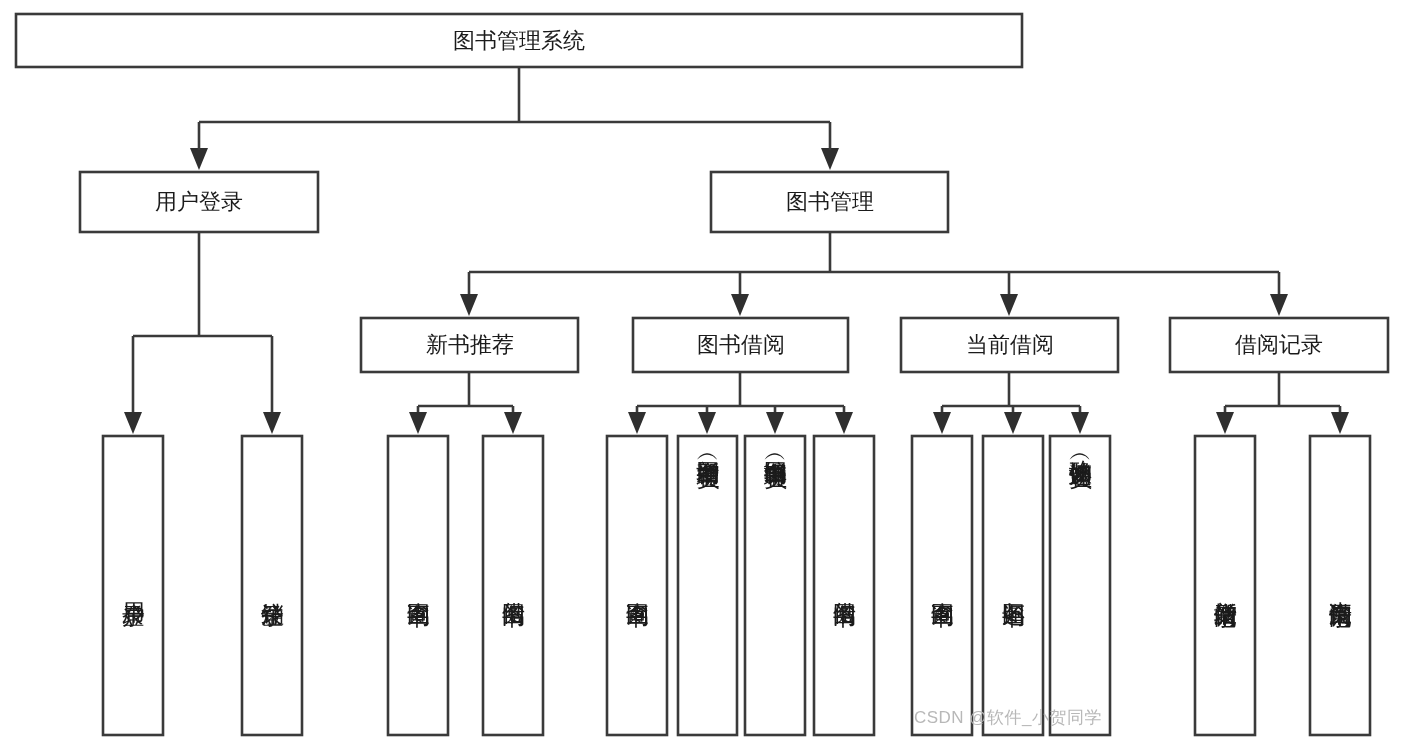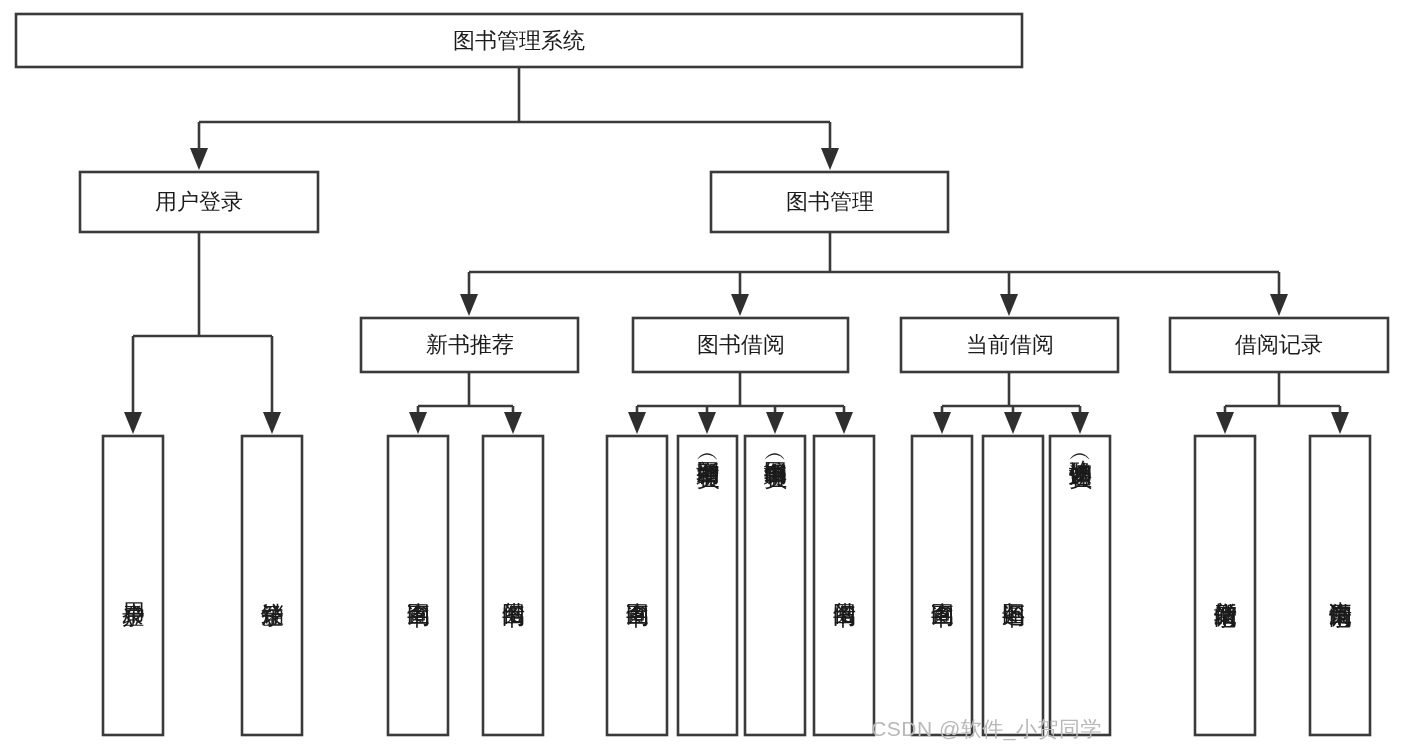--- a/index.html
+++ b/index.html
@@ -61,23 +61,23 @@
     display: flex;
     align-items: center;
     justify-content: center;
     white-space: nowrap;
     pointer-events: none;
     user-select: none;
   }
   .watermark {
     position: absolute;
     right: 8px;
-    bottom: 4px;
-    font-family: "Liberation Sans", "DejaVu Sans", sans-serif;
-    font-size: 21px;
+    bottom: 18px;
+    font-family: "Liberation Sans", "DejaVu Sans", sans-serif;
+    font-size: 17px;
     color: #b8b8b8;
     letter-spacing: 0.5px;
     white-space: nowrap;
   }
 </style>
 </head>
 <body>
 
 <div id="diagram-root">
 

